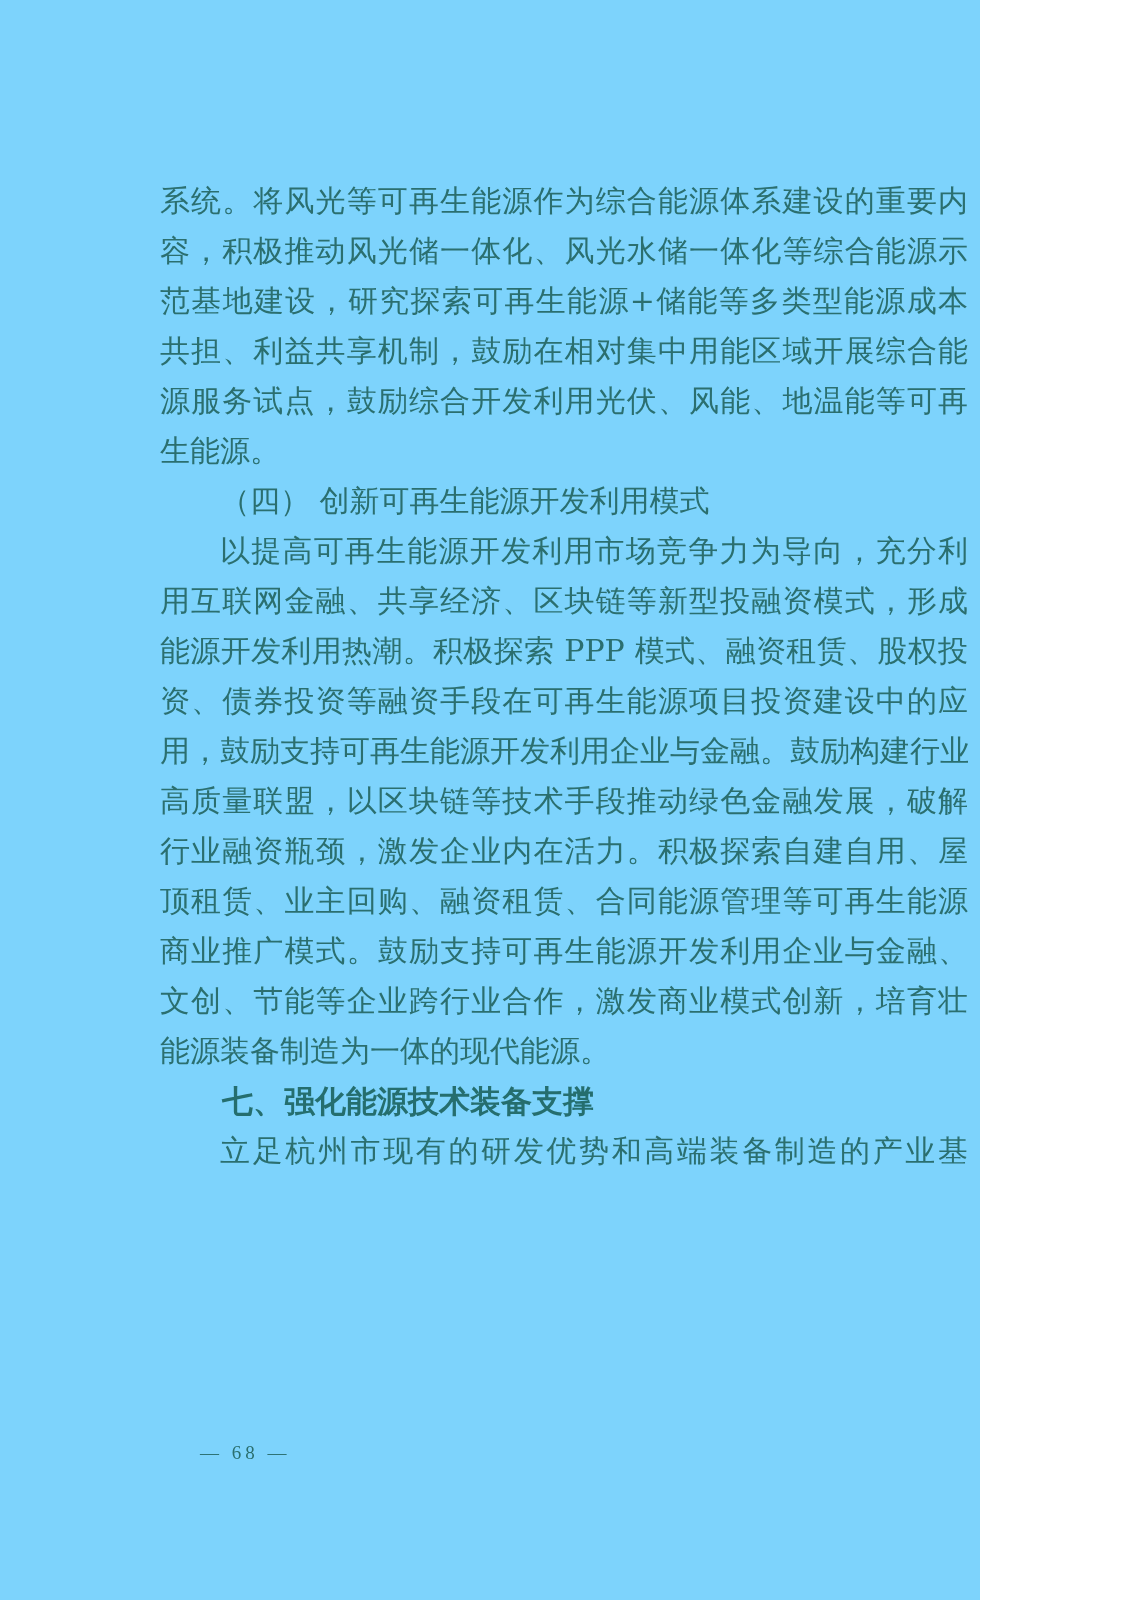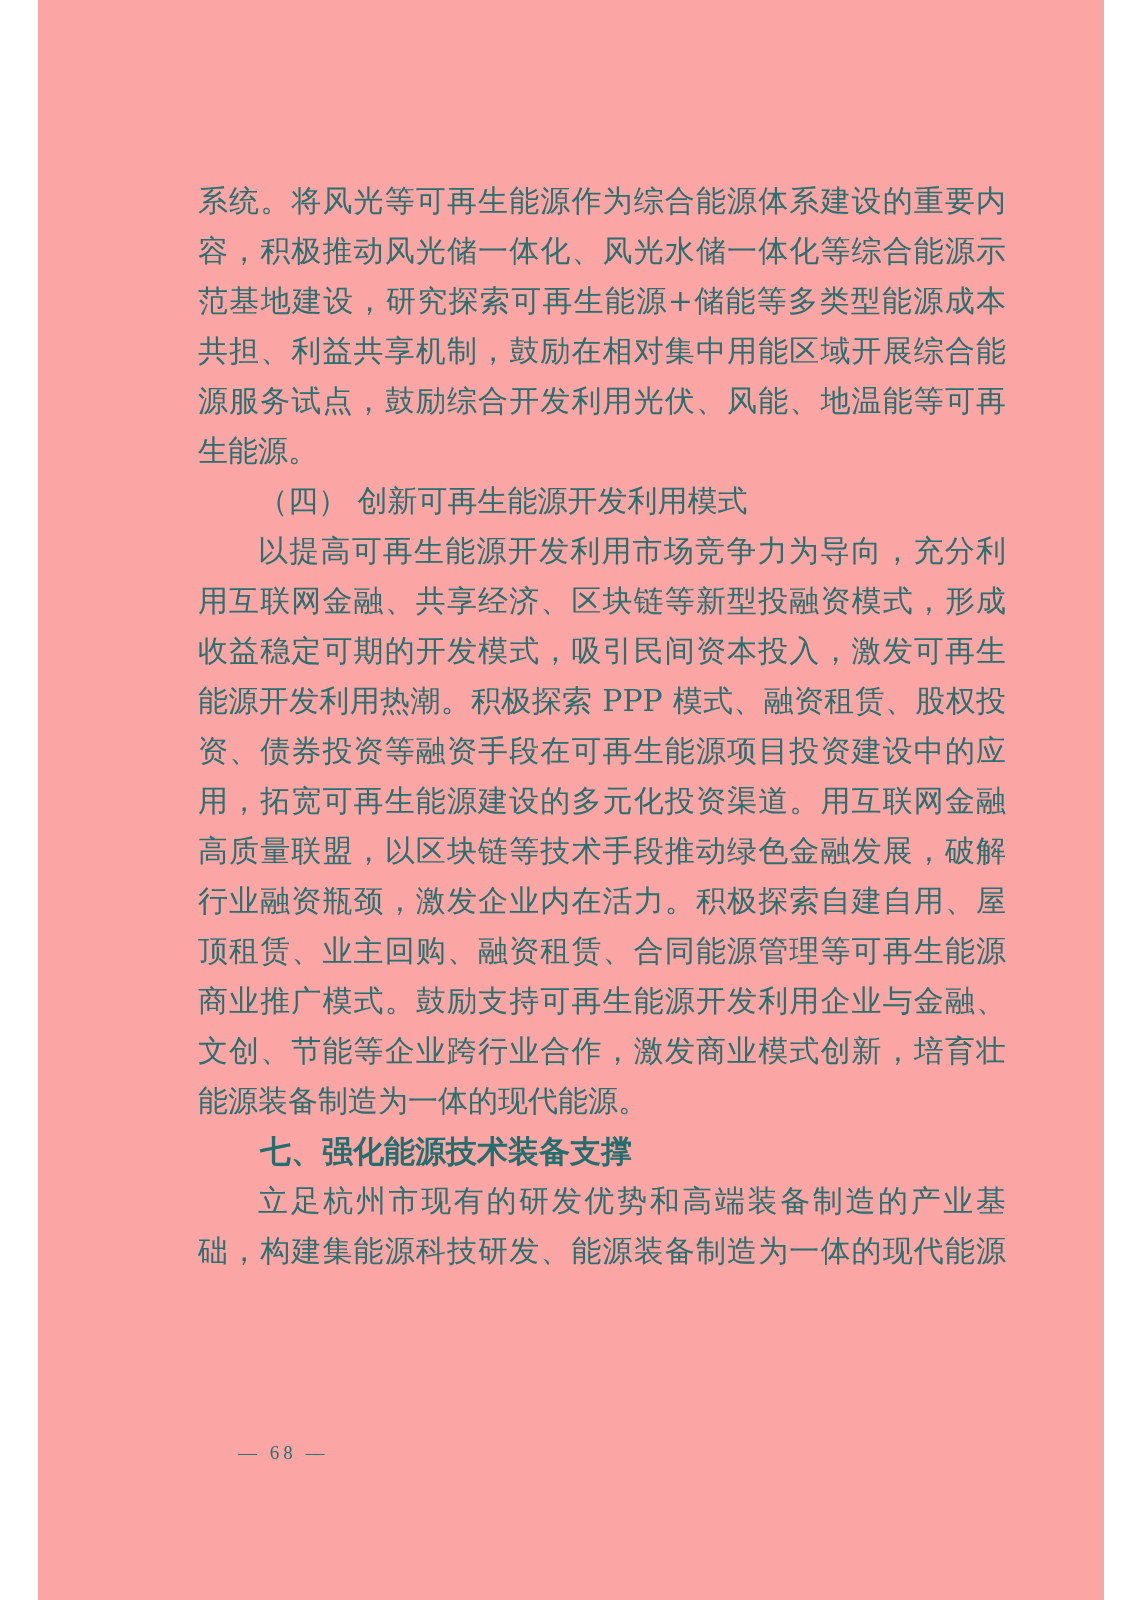--- a/index.html
+++ b/index.html
@@ -1,26 +1,25 @@
 <!DOCTYPE html>
 <html><head>
 <meta charset="utf-8">
 <style>
   html, body {
     margin: 0;
     padding: 0;
   }
   .page {
     position: relative;
-    width: 1066px;
+    width: 980px;
     height: 1600px;
-    background: #fca5a5;
+    background: #7dd3fc;
     overflow: hidden;
     font-family: "DejaVu Serif", "Liberation Serif", serif;
-    margin-left: 38px;
   }
   .text-block {
     position: absolute;
     left: 160px;
     top: 176px;
     width: 808px;
   }
   .line {
     font-size: 30px;
     line-height: 50px;
@@ -62,28 +61,26 @@
   <div class="text-block">
     <div class="line">系统。将风光等可再生能源作为综合能源体系建设的重要内</div>
     <div class="line">容，积极推动风光储一体化、风光水储一体化等综合能源示</div>
     <div class="line">范基地建设，研究探索可再生能源+储能等多类型能源成本</div>
     <div class="line">共担、利益共享机制，鼓励在相对集中用能区域开展综合能</div>
     <div class="line">源服务试点，鼓励综合开发利用光伏、风能、地温能等可再</div>
     <div class="line end">生能源。</div>
     <div class="line end indent">（四） 创新可再生能源开发利用模式</div>
     <div class="line indent">以提高可再生能源开发利用市场竞争力为导向，充分利</div>
     <div class="line">用互联网金融、共享经济、区块链等新型投融资模式，形成</div>
-    <div class="line">收益稳定可期的开发模式，吸引民间资本投入，激发可再生</div>
     <div class="line">能源开发利用热潮。积极探索 PPP 模式、融资租赁、股权投</div>
     <div class="line">资、债券投资等融资手段在可再生能源项目投资建设中的应</div>
-    <div class="line">用，拓宽可再生能源建设的多元化投资渠道。用互联网金融</div>
+    <div class="line">用，鼓励支持可再生能源开发利用企业与金融。鼓励构建行业</div>
     <div class="line">高质量联盟，以区块链等技术手段推动绿色金融发展，破解</div>
     <div class="line">行业融资瓶颈，激发企业内在活力。积极探索自建自用、屋</div>
     <div class="line">顶租赁、业主回购、融资租赁、合同能源管理等可再生能源</div>
     <div class="line">商业推广模式。鼓励支持可再生能源开发利用企业与金融、</div>
     <div class="line">文创、节能等企业跨行业合作，激发商业模式创新，培育壮</div>
     <div class="line end">能源装备制造为一体的现代能源。</div>
     <div class="line sec end indent">七、强化能源技术装备支撑</div>
     <div class="line indent">立足杭州市现有的研发优势和高端装备制造的产业基</div>
-    <div class="line">础，构建集能源科技研发、能源装备制造为一体的现代能源</div>
   </div>
   <div class="page-number">— 68 —</div>
 </div>
 
 </body></html>

